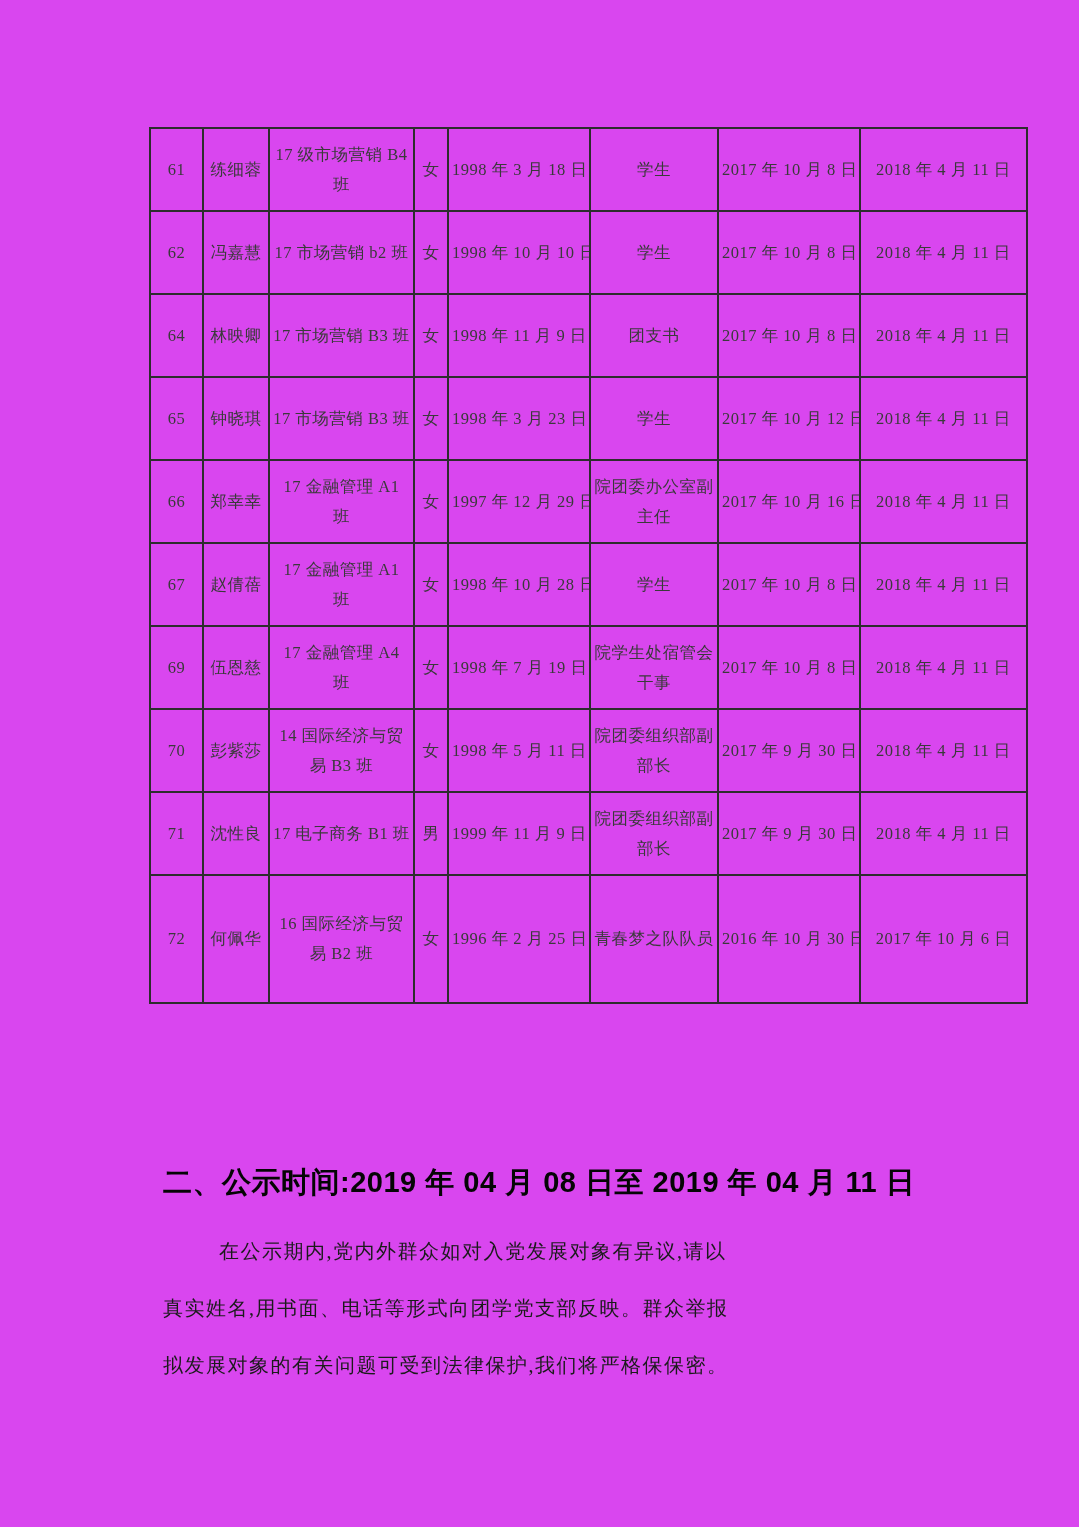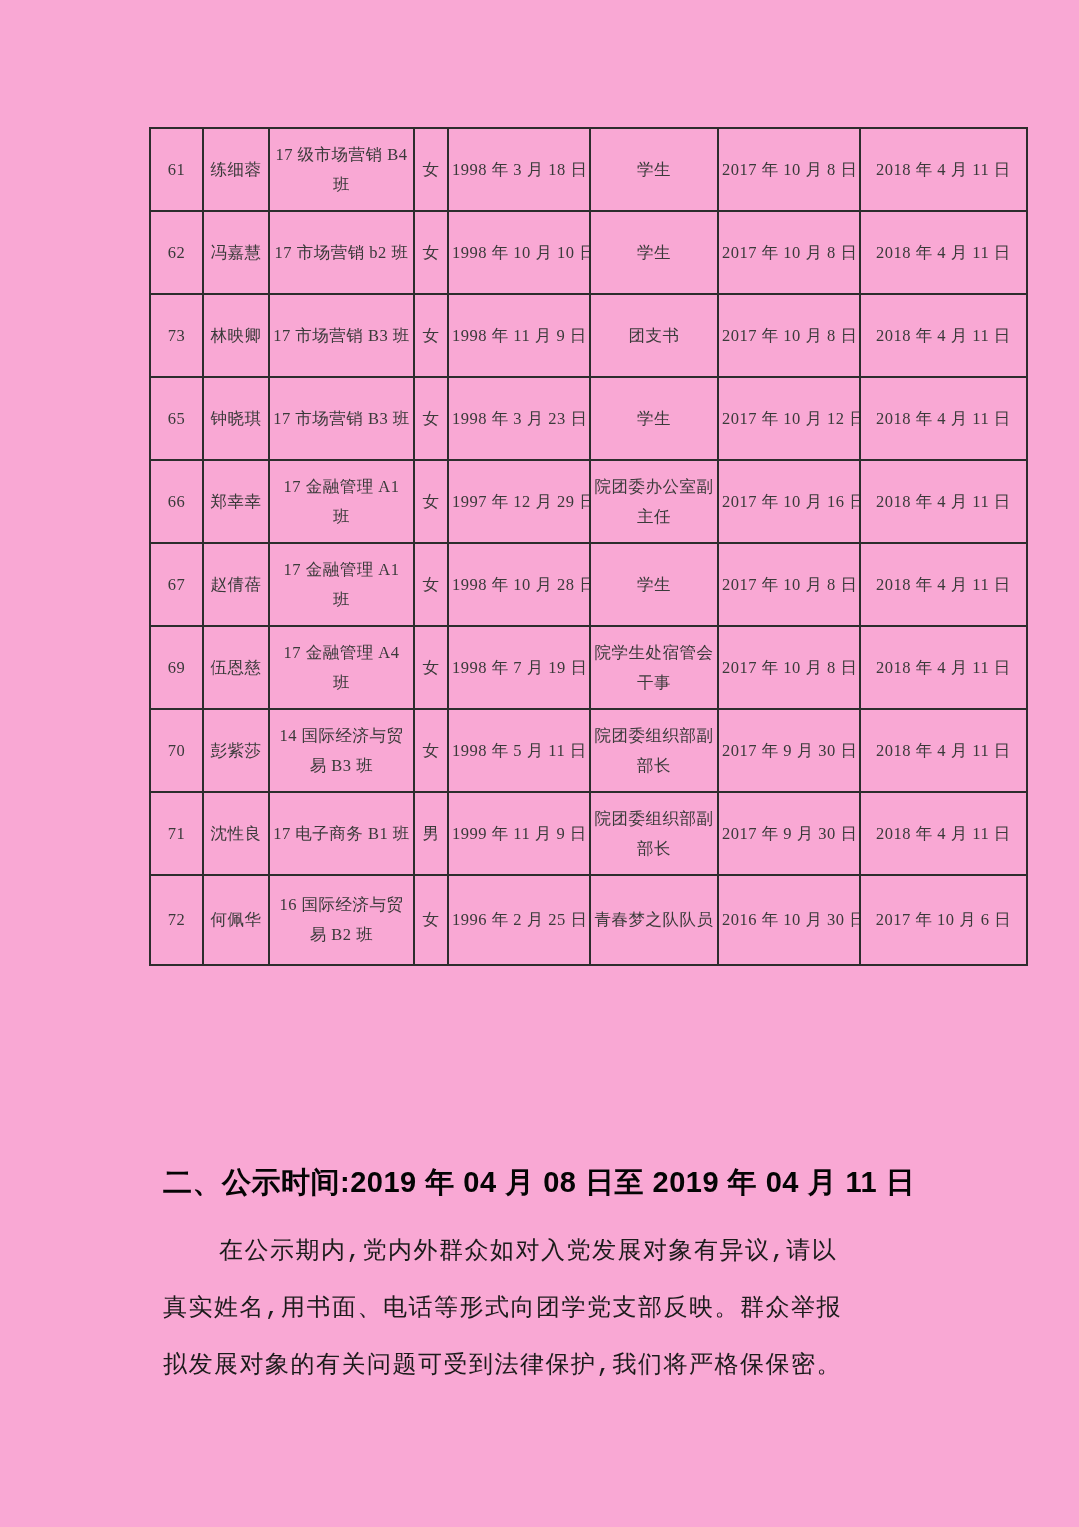--- a/index.html
+++ b/index.html
@@ -4,21 +4,21 @@
 <style>
   html, body {
     margin: 0;
     padding: 0;
     background: #ffffff;
   }
   .doc {
     position: relative;
     width: 1079px;
     height: 1527px;
-    background: #f9a8d4;
+    background: #d946ef;
     overflow: hidden;
     font-family: "Liberation Serif", serif;
   }
   .table-wrap {
     position: absolute;
     left: 149px;
     top: 127px;
   }
   table.roster {
     width: 877px;
@@ -30,21 +30,21 @@
     text-align: center;
     vertical-align: middle;
     padding: 2px 3px;
     color: #3a3a3a;
     font-size: 16.5px;
     line-height: 1.8;
     letter-spacing: 0.5px;
     overflow: hidden;
   }
   table.roster tr { height: 83px; }
-  table.roster tr:last-child { height: 90px; }
+  table.roster tr:last-child { height: 128px; }
   td.col-no, td.col-name, td.col-gender,
   td.col-birth-date, td.col-confirm-date, td.col-publicity-date {
     white-space: nowrap;
   }
   td.col-name { letter-spacing: 2px; }
   .text-block {
     position: absolute;
     left: 163px;
     top: 1161px;
     width: 880px;
@@ -53,22 +53,22 @@
     margin: 0 0 20px 0;
     font-family: "Liberation Sans", sans-serif;
     font-weight: bold;
     font-size: 29px;
     line-height: 42px;
     color: #050505;
     letter-spacing: 0.5px;
     white-space: nowrap;
   }
   .para-line {
-    font-family: Liberation Mono, monospace;
-    font-size: 24px;
+    font-family: Liberation Serif, serif;
+    font-size: 20px;
     line-height: 57px;
     color: #1b1b1b;
     letter-spacing: 1.5px;
     white-space: nowrap;
   }
   .para-line.indent { text-indent: 56px; }
 </style>
 </head>
 <body>
 
@@ -101,21 +101,21 @@
             <td class="col-no">62</td>
             <td class="col-name">冯嘉慧</td>
             <td class="col-class-name">17 市场营销 b2 班</td>
             <td class="col-gender">女</td>
             <td class="col-birth-date">1998 年 10 月 10 日</td>
             <td class="col-position">学生</td>
             <td class="col-confirm-date">2017 年 10 月 8 日</td>
             <td class="col-publicity-date">2018 年 4 月 11 日</td>
           </tr>
           <tr>
-            <td class="col-no">73</td>
+            <td class="col-no">64</td>
             <td class="col-name">林映卿</td>
             <td class="col-class-name">17 市场营销 B3 班</td>
             <td class="col-gender">女</td>
             <td class="col-birth-date">1998 年 11 月 9 日</td>
             <td class="col-position">团支书</td>
             <td class="col-confirm-date">2017 年 10 月 8 日</td>
             <td class="col-publicity-date">2018 年 4 月 11 日</td>
           </tr>
           <tr>
             <td class="col-no">65</td>

